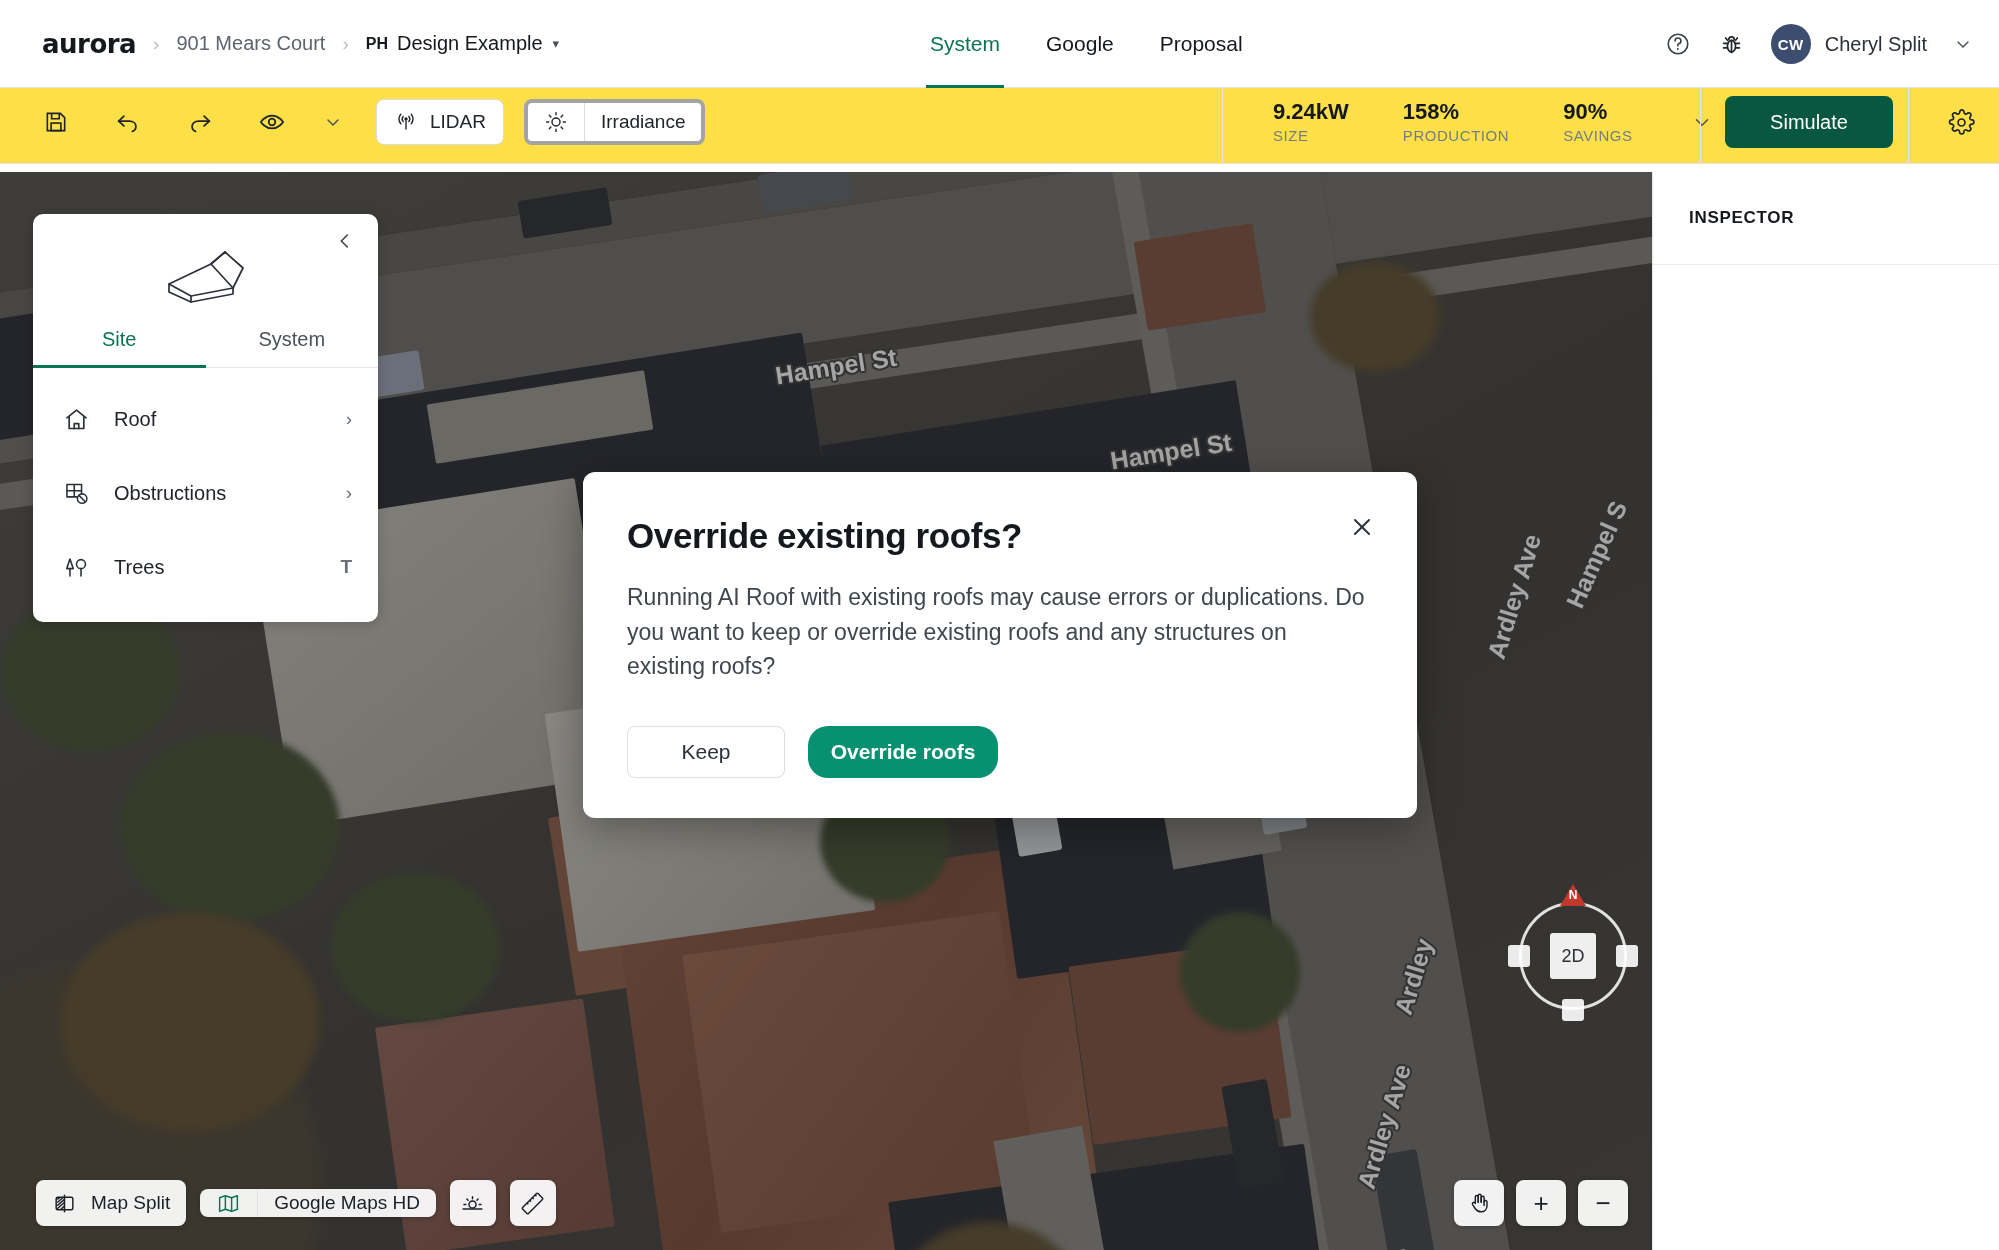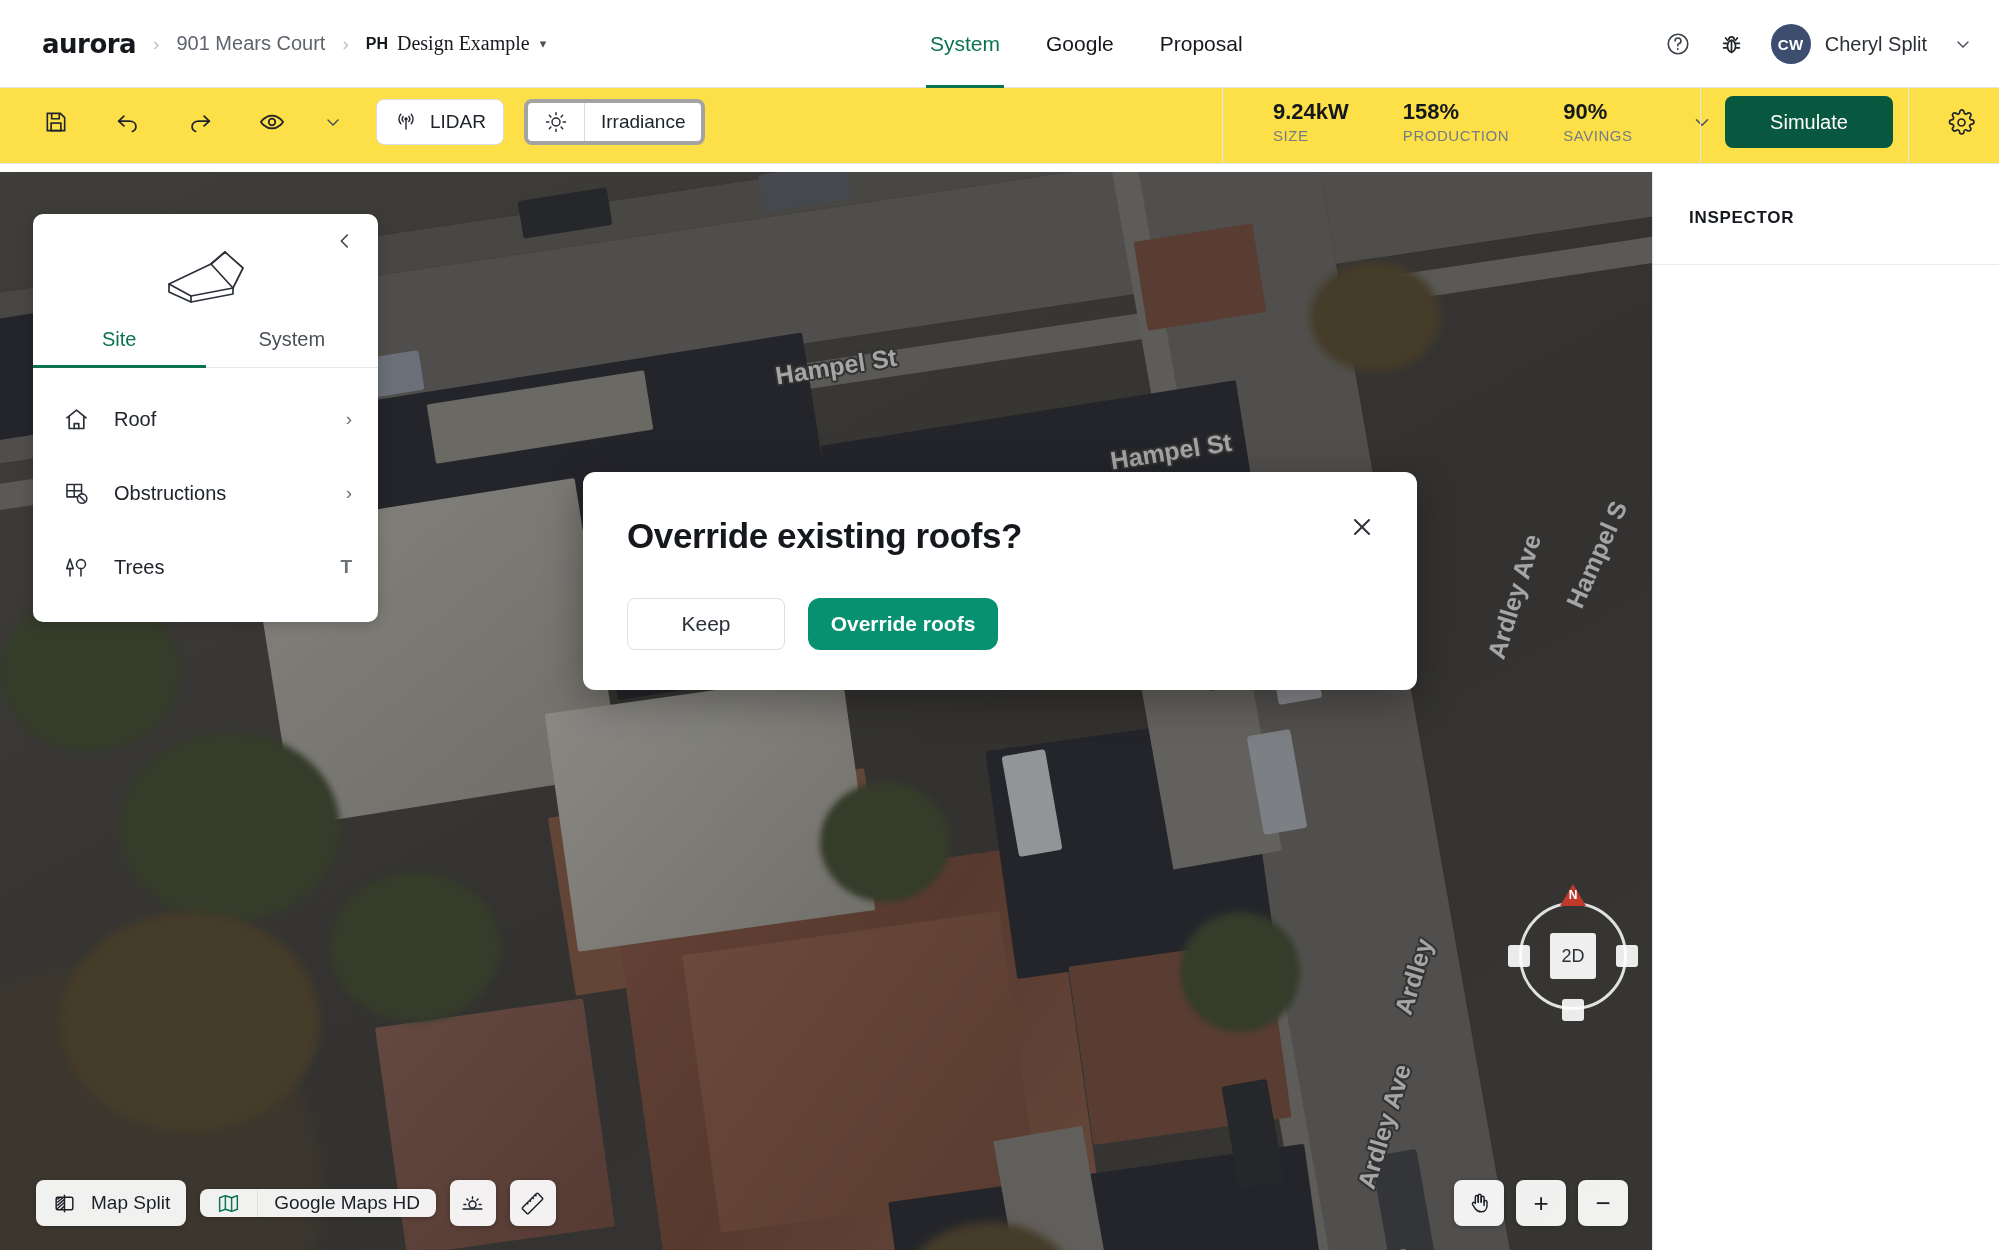--- a/index.html
+++ b/index.html
@@ -22,21 +22,21 @@
   .brand {
     margin-left: 42px;
     font-size: 26px; font-weight: 700; color: #15181d;
     letter-spacing: -0.5px;
     font-family: "DejaVu Sans", sans-serif;
   }
   .crumb-sep { color: #b9bec5; font-size: 19px; margin: 0 17px; line-height: 1; }
   .crumb {
     font-size: 20px; color: #5d646e; white-space: nowrap;
   }
-  .crumb.active { color: #15181d; font-family: Liberation Serif, serif; }
+  .crumb.active { color: #15181d; }
   .crumb-code { font-weight: 700; color: #15181d; font-size: 16px; margin-right: 9px; }
   .crumb-caret { color: #4a515a; font-size: 13px; margin-left: 10px; }
 
   .navtabs {
     position: absolute; left: 930px; top: 0; height: 88px;
     display: flex; align-items: center; gap: 46px;
   }
   .navtab {
     font-size: 21px; color: #15181d; height: 88px; display: flex; align-items: center;
     position: relative; cursor: pointer;
@@ -284,21 +284,21 @@
     margin-top: 24px; font-size: 23px; line-height: 1.5; color: #3f464e; width: 740px;
   }
   .modal-actions { display: flex; justify-content: flex-start; gap: 23px; margin-top: 42px; }
   .btn-keep {
     height: 52px; min-width: 158px; background: #ffffff; border: 1px solid #dcdfe3;
     border-radius: 8px; font-size: 21px; color: #2b3039; cursor: pointer;
     font-family: "Liberation Sans", sans-serif;
   }
   .btn-override {
     height: 52px; min-width: 190px; background: #089171; border: none;
-    border-radius: 12px; font-size: 21px; color: #ffffff; cursor: pointer; font-weight: 600;
+    border-radius: 20px; font-size: 21px; color: #ffffff; cursor: pointer; font-weight: 600;
     font-family: "Liberation Sans", sans-serif;
   }
   svg { display: block; }
 </style>
 </head>
 <body>
 
 <div id="app">
 
   <div class="map">
@@ -641,20 +641,21 @@
   </div>
 
   <div class="modal-overlay">
     <div class="modal">
       <div class="modal-title">Override existing roofs?</div>
       <div class="modal-close">
         <svg width="26" height="26" viewBox="0 0 24 24" fill="none" stroke="#2b3039" stroke-width="1.8" stroke-linecap="round">
           <path d="M5.5 5.5l13 13M18.5 5.5l-13 13"></path>
         </svg>
       </div>
+      <div class="modal-body">Running AI Roof with existing roofs may cause errors or duplications. Do you want to keep or override existing roofs and any structures on existing roofs?</div>
       <div class="modal-actions">
         <button class="btn-keep">Keep</button>
         <button class="btn-override">Override roofs</button>
       </div>
     </div>
   </div>
 
 </div>
 
 </body></html>

